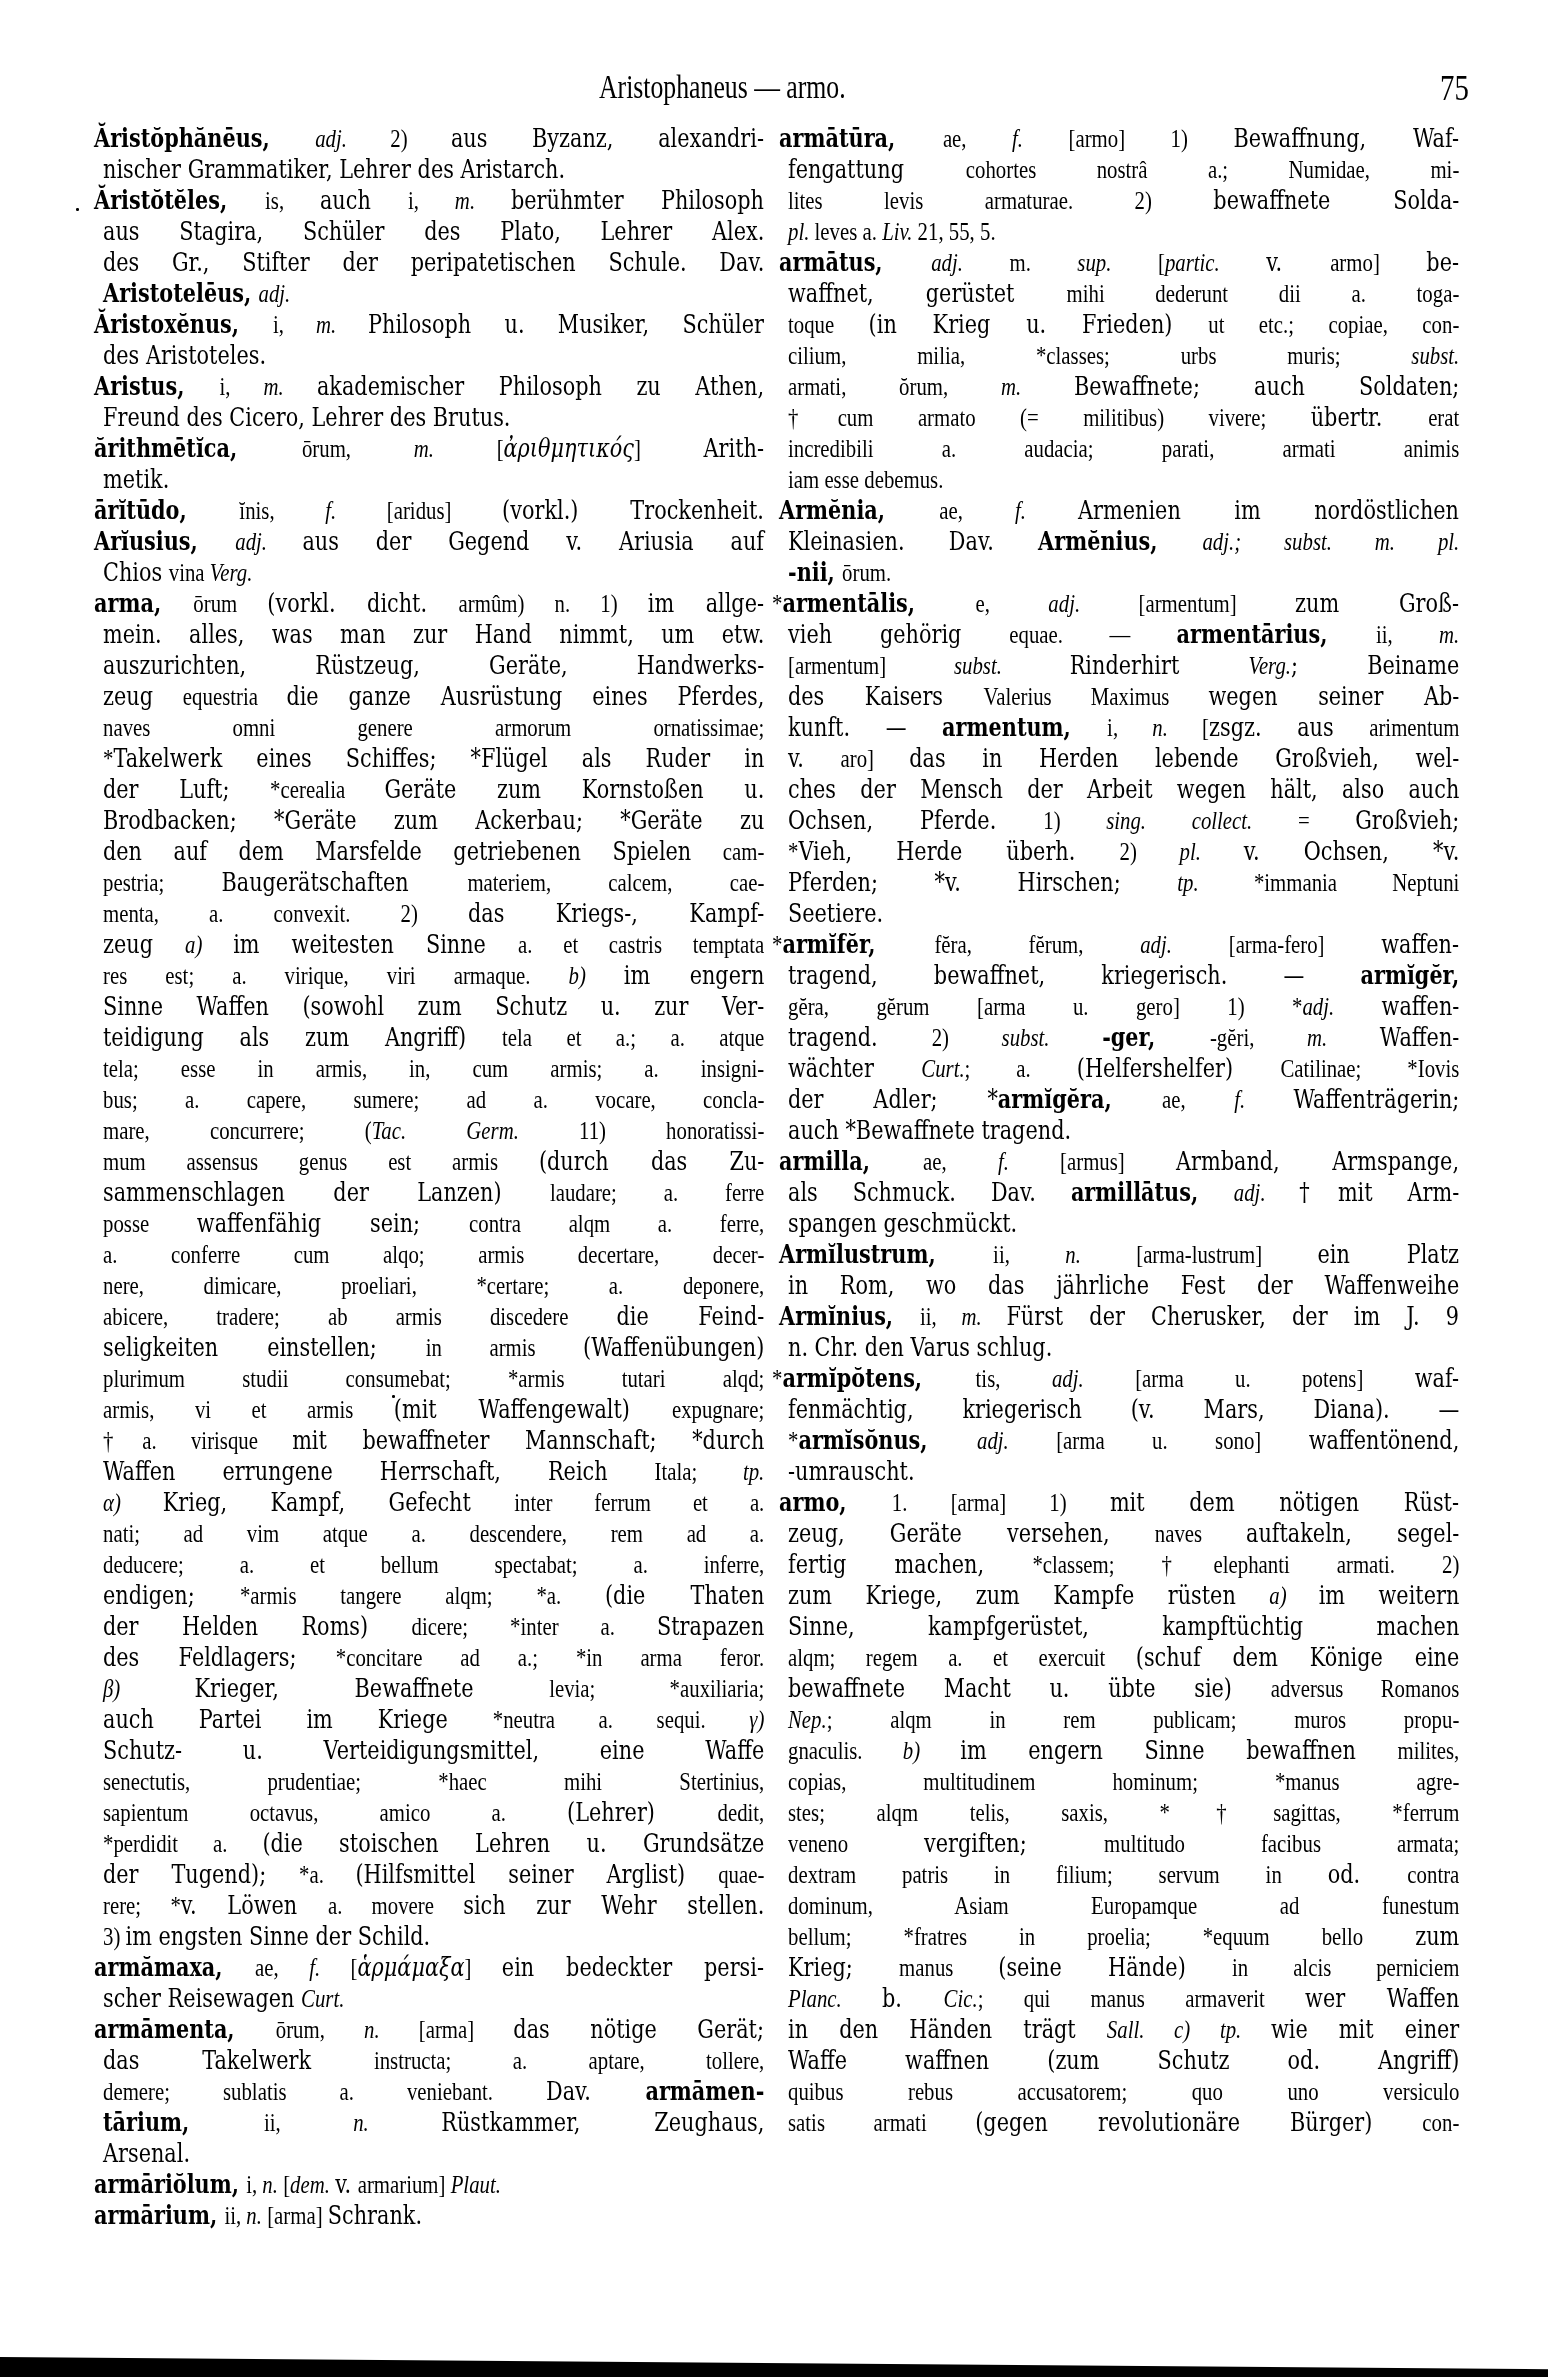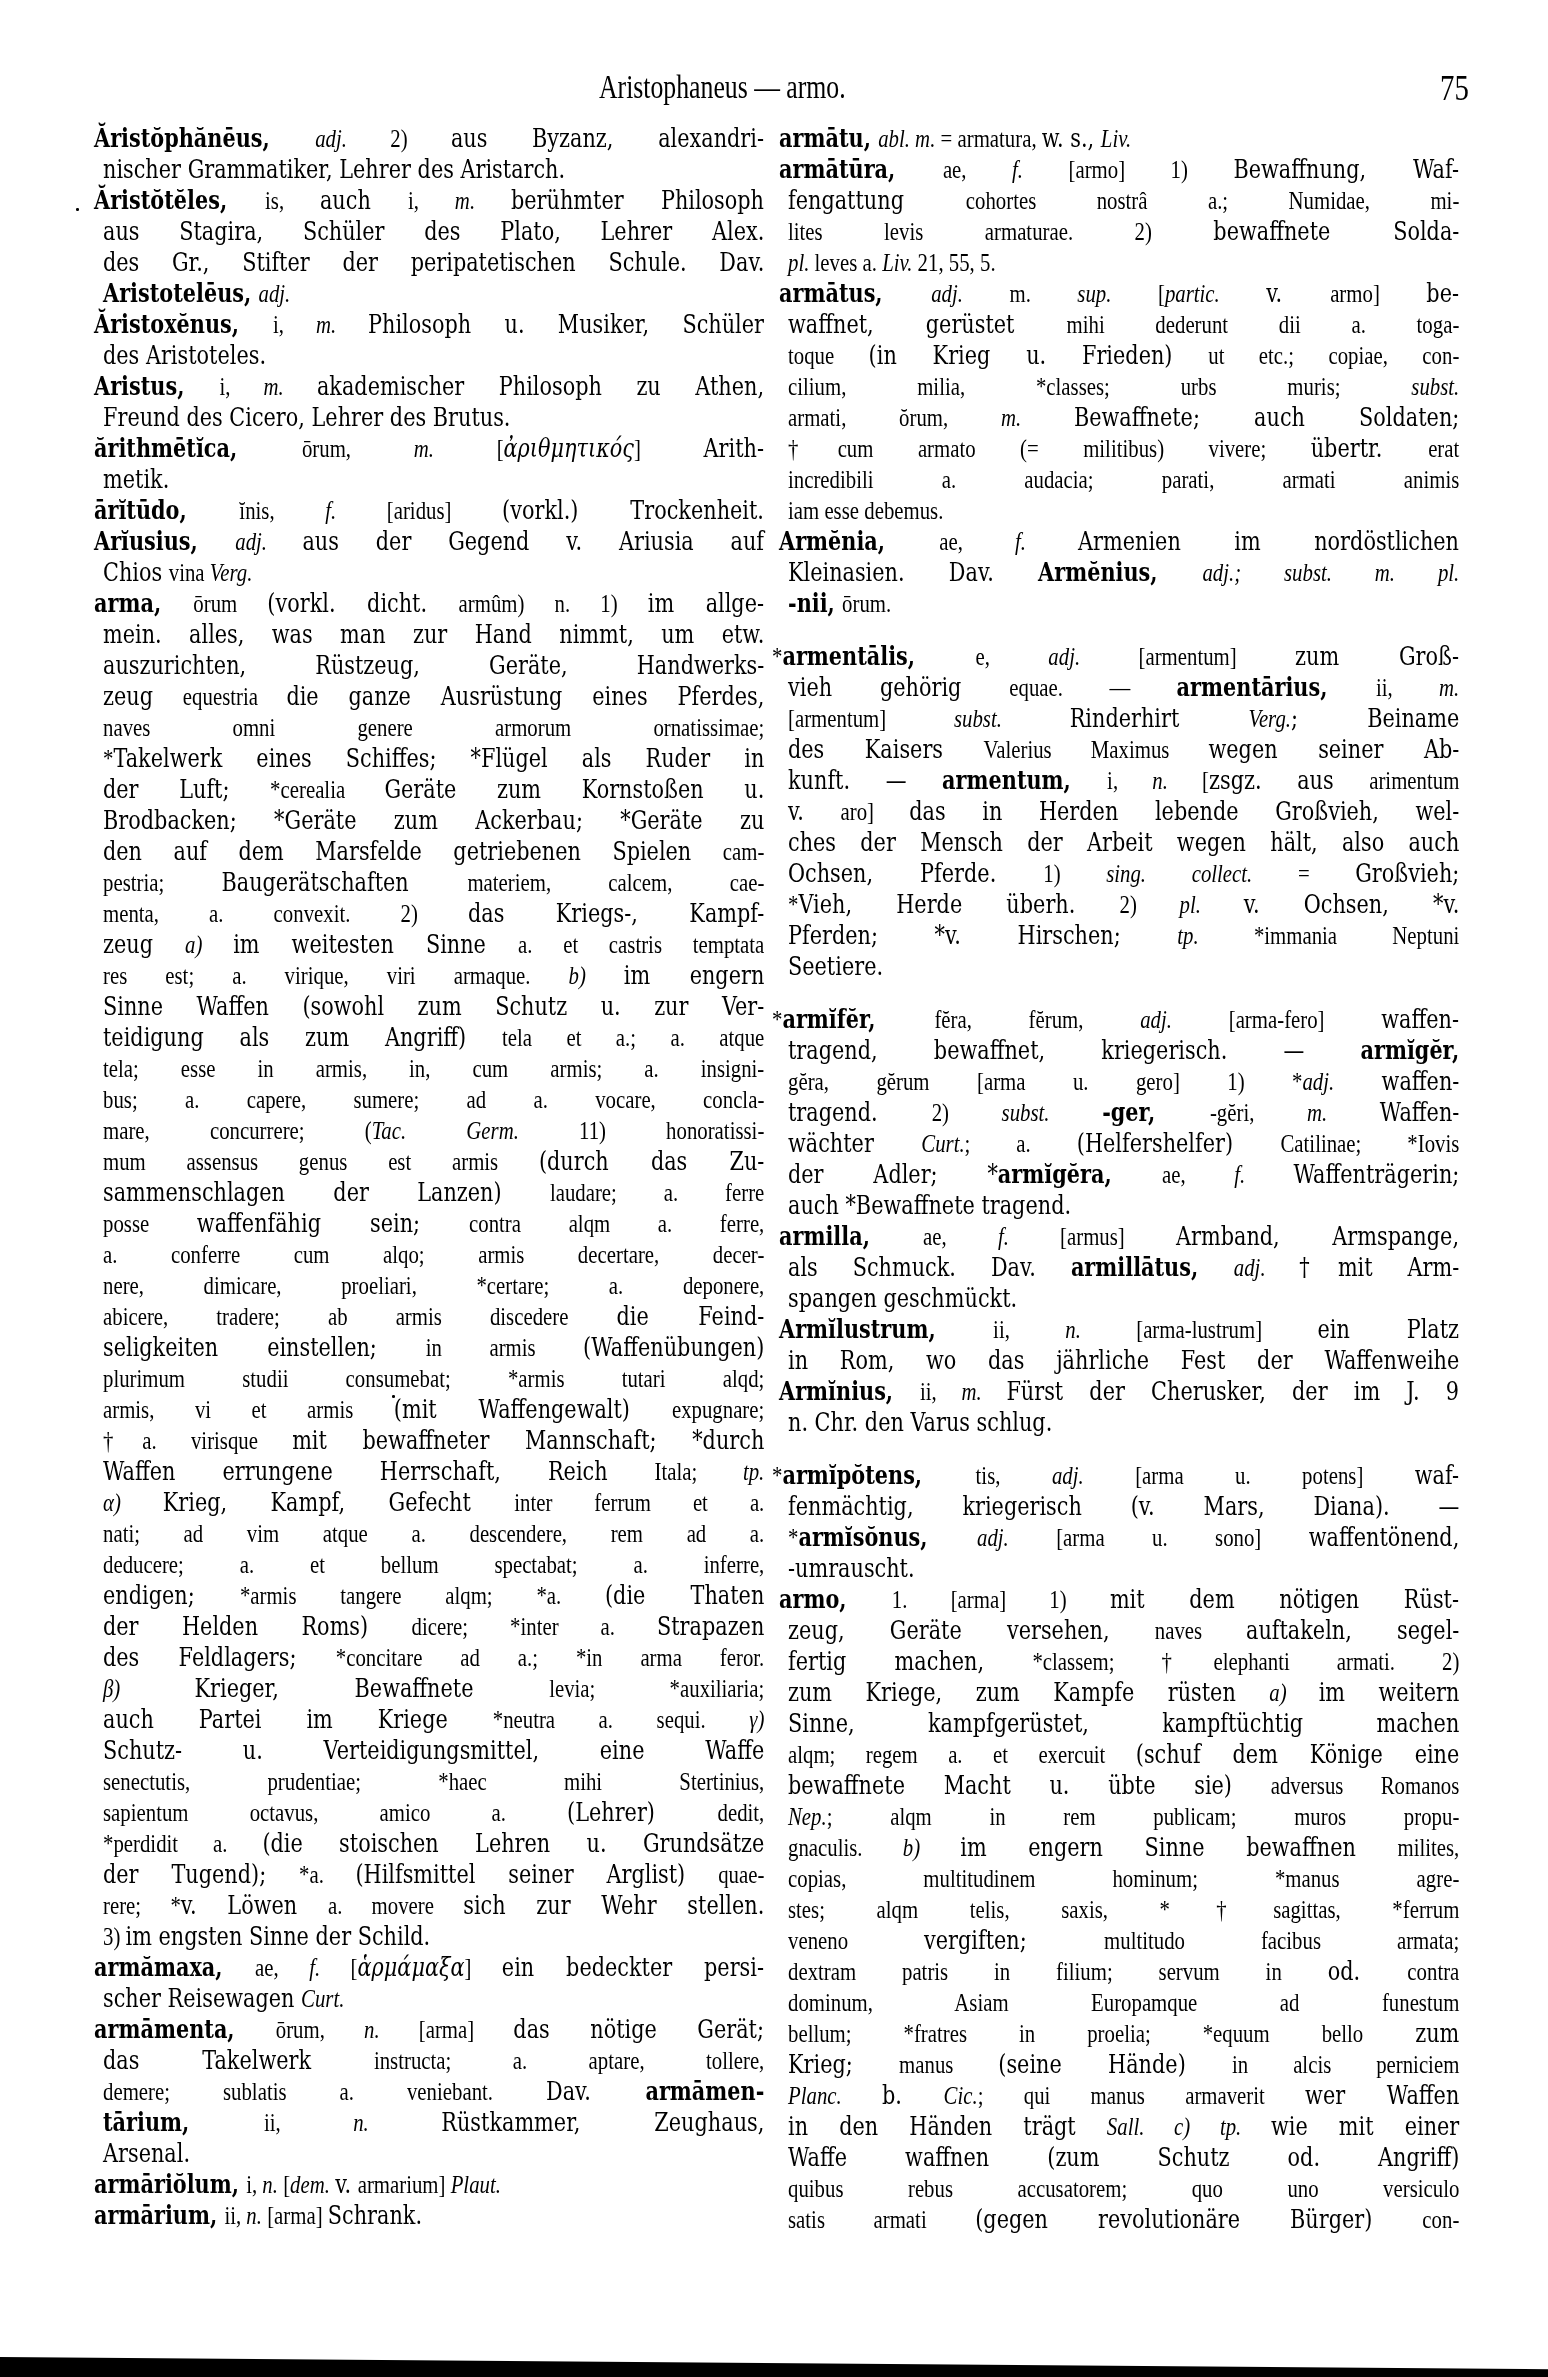--- a/index.html
+++ b/index.html
@@ -10,21 +10,21 @@
                    font-size: 33px; transform: scaleX(0.78); transform-origin: left top; letter-spacing: 0px; }
   .page-number { position: absolute; left: 1440px; top: 7px; font-family: "Liberation Serif", serif;
                  font-size: 36px; transform: scaleX(0.8); transform-origin: left top; }
   .column { position: absolute; top: 123px; }
   .col-left { left: 94px; width: 670px; }
   .col-right { left: 779px; width: 680px; }
   .line { height: 31px; line-height: 31px; font-size: 26px; white-space: nowrap;
           text-align: justify; text-align-last: justify; overflow: visible; }
   .line.last { text-align-last: left; }
   .line.indent { padding-left: 8.7px; }
-  .line.out { margin-left: -7px; margin-top: 22px; }
+  .line.out { margin-left: -7px; }
   .line span.inner { display: inline-block; transform: scaleX(0.80); transform-origin: left center; width: 125%; text-align: justify; text-align-last: justify; }
   .line.last span.inner { text-align-last: left; }
   .hw { font-weight: bold; font-family: "DejaVu Serif", serif; }
   .it { font-style: italic; font-family: "Liberation Serif", serif; }
   .de { font-family: "DejaVu Serif", serif; }
   .la { font-family: "Liberation Serif", serif; }
   .gr { font-style: italic; font-family: "DejaVu Serif", serif; }
   .scan-band { position: absolute; left: 0; top: 2357px; width: 1549px; height: 26px; background: #000;
                transform: skewY(0.45deg); transform-origin: left top; }
   .margin-mark { position: absolute; width: 2.6px; height: 2.6px; background: #000; border-radius: 50%; }
@@ -101,21 +101,20 @@
     <div class="line indent last"><span class="inner"><span class="de">scher Reisewagen </span><span class="it">Curt.</span></span></div>
     <div class="line "><span class="inner"><span class="hw">armāmenta, </span><span class="la">ōrum, </span><span class="it">n. </span><span class="la">[arma] </span><span class="de">das nötige Gerät;</span></span></div>
     <div class="line indent"><span class="inner"><span class="de">das Takelwerk </span><span class="la">instructa; a. aptare, tollere,</span></span></div>
     <div class="line indent"><span class="inner"><span class="la">demere; sublatis a. veniebant. </span><span class="de">Dav. </span><span class="hw">armāmen-</span></span></div>
     <div class="line indent"><span class="inner"><span class="hw">tārium, </span><span class="la">ii, </span><span class="it">n. </span><span class="de">Rüstkammer, Zeughaus,</span></span></div>
     <div class="line indent last"><span class="inner"><span class="de">Arsenal.</span></span></div>
     <div class="line last"><span class="inner"><span class="hw">armāriŏlum, </span><span class="la">i, </span><span class="it">n. </span><span class="la">[</span><span class="it">dem. </span><span class="de">v. </span><span class="la">armarium] </span><span class="it">Plaut.</span></span></div>
     <div class="line last"><span class="inner"><span class="hw">armārium, </span><span class="la">ii, </span><span class="it">n. </span><span class="la">[arma] </span><span class="de">Schrank.</span></span></div>
   </div>
 <div class="column col-right" id="col-right">
-    <div class="line last"><span class="inner"><span class="hw">armātu, </span><span class="it">abl. m. </span><span class="la">= armatura, </span><span class="de">w. s., </span><span class="it">Liv.</span></span></div>
     <div class="line "><span class="inner"><span class="hw">armātūra, </span><span class="la">ae, </span><span class="it">f. </span><span class="la">[armo] 1) </span><span class="de">Bewaffnung, Waf-</span></span></div>
     <div class="line indent"><span class="inner"><span class="de">fengattung </span><span class="la">cohortes nostrâ a.; Numidae, mi-</span></span></div>
     <div class="line indent"><span class="inner"><span class="la">lites levis armaturae. 2) </span><span class="de">bewaffnete Solda-</span></span></div>
     <div class="line indent last"><span class="inner"><span class="it">pl. </span><span class="la">leves a. </span><span class="it">Liv. </span><span class="la">21, 55, 5.</span></span></div>
     <div class="line "><span class="inner"><span class="hw">armātus, </span><span class="it">adj. </span><span class="la">m. </span><span class="it">sup. </span><span class="la">[</span><span class="it">partic. </span><span class="de">v. </span><span class="la">armo] </span><span class="de">be-</span></span></div>
     <div class="line indent"><span class="inner"><span class="de">waffnet, gerüstet </span><span class="la">mihi dederunt dii a. toga-</span></span></div>
     <div class="line indent"><span class="inner"><span class="la">toque </span><span class="de">(in Krieg u. Frieden) </span><span class="la">ut etc.; copiae, con-</span></span></div>
     <div class="line indent"><span class="inner"><span class="la">cilium, milia, *classes; urbs muris; </span><span class="it">subst.</span></span></div>
     <div class="line indent"><span class="inner"><span class="la">armati, ŏrum, </span><span class="it">m. </span><span class="de">Bewaffnete; auch Soldaten;</span></span></div>
     <div class="line indent"><span class="inner"><span class="la">†cum armato (= militibus) vivere; </span><span class="de">übertr. </span><span class="la">erat</span></span></div>

